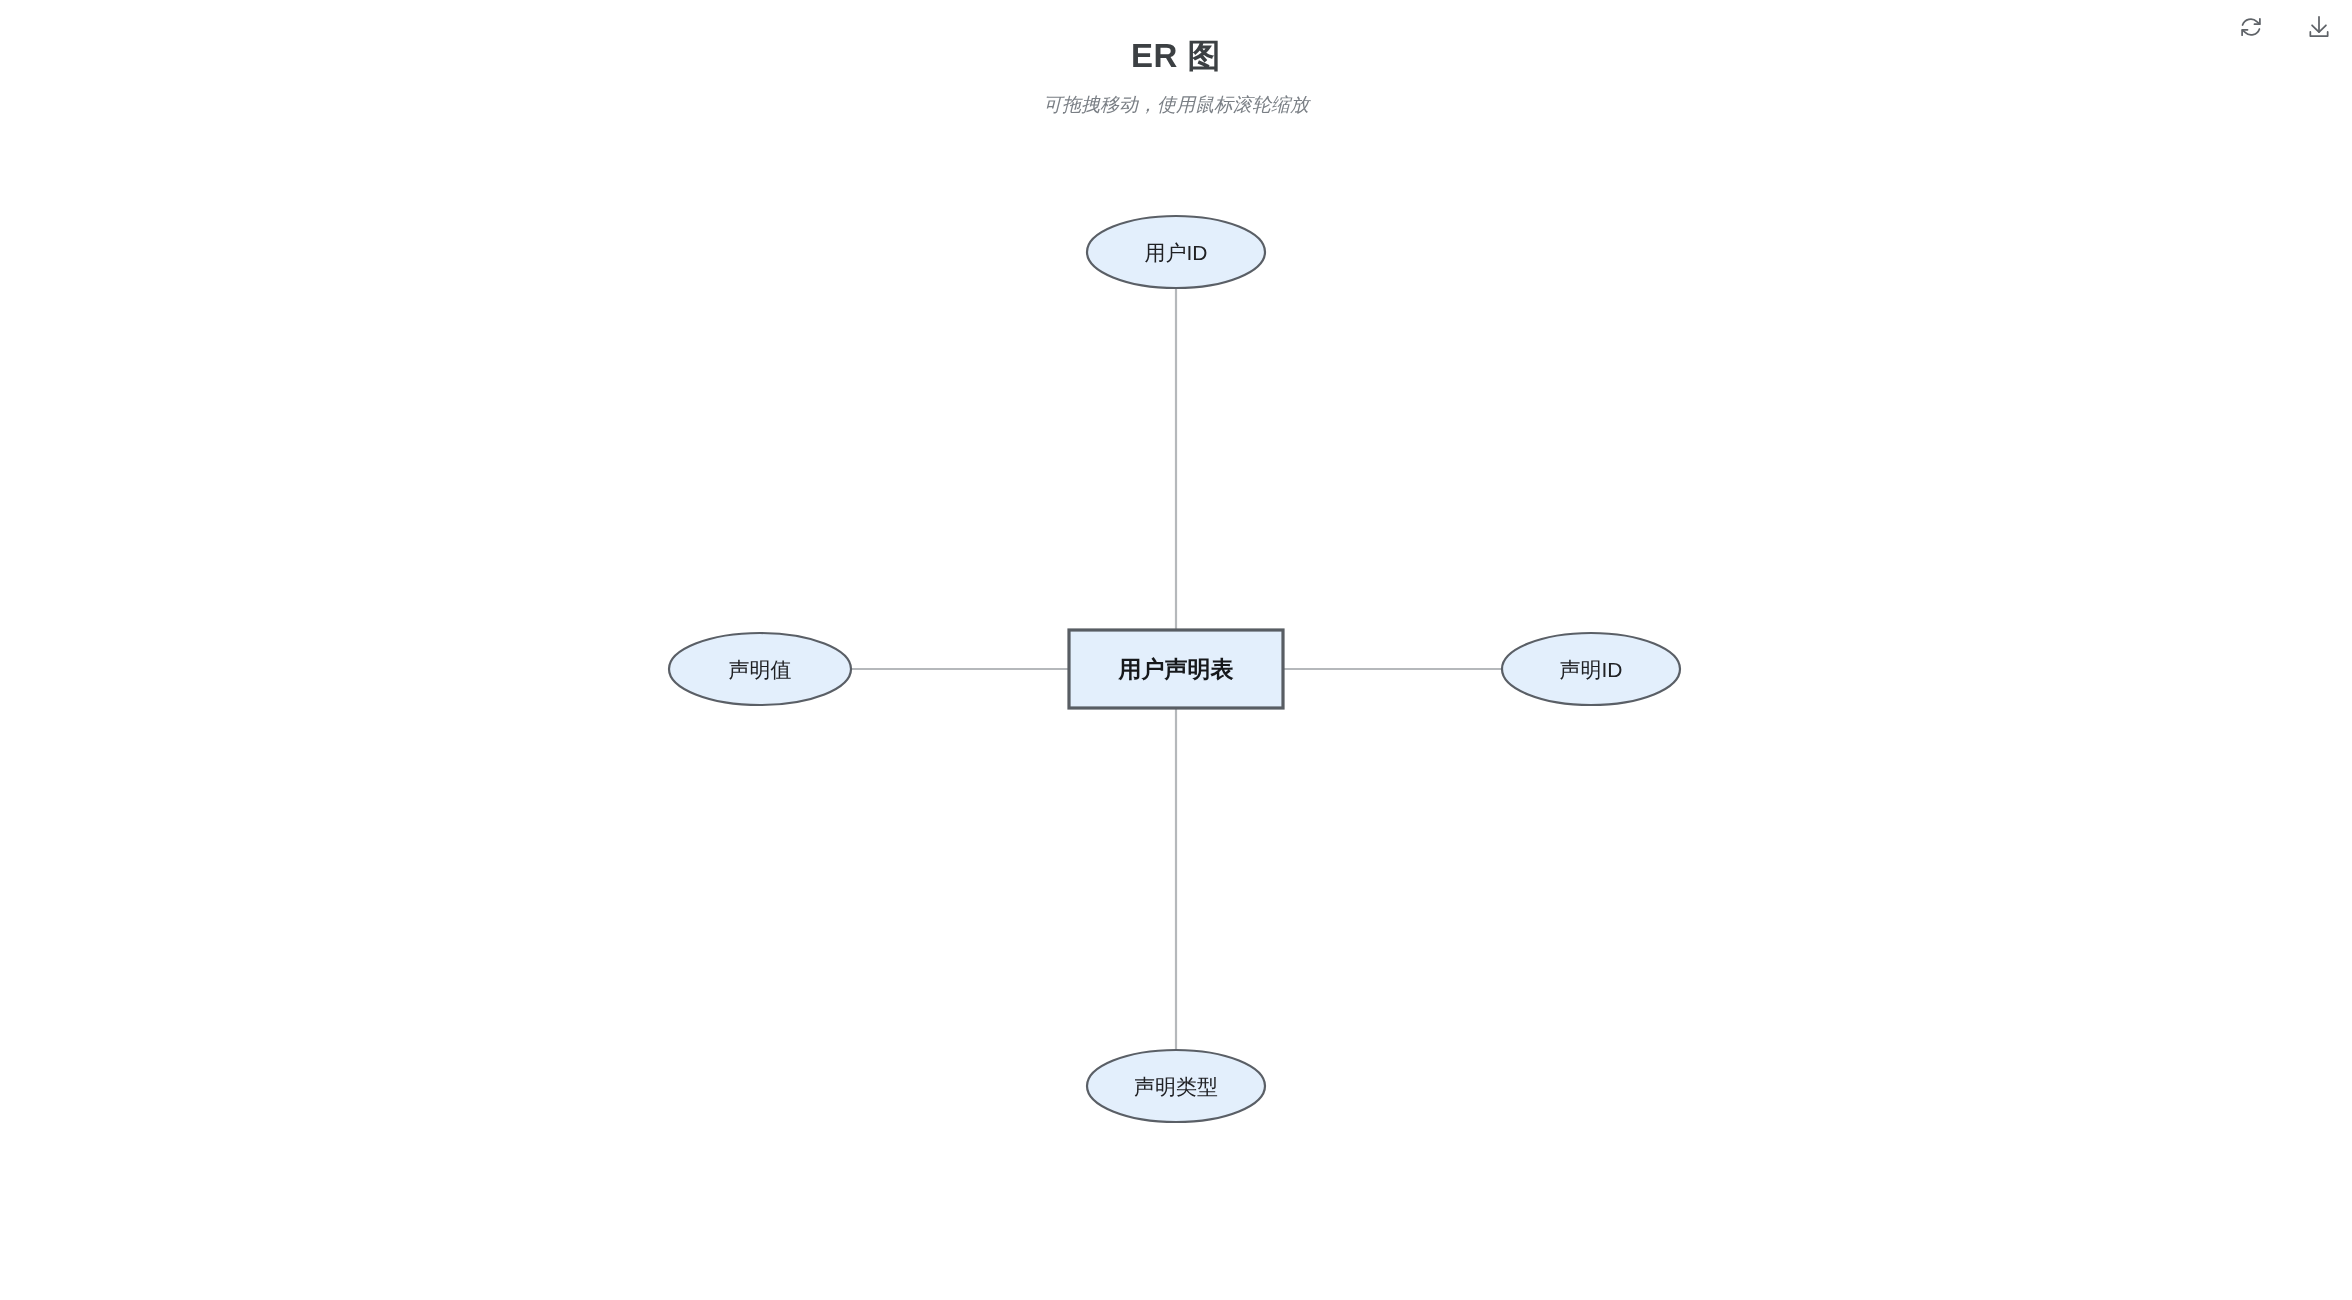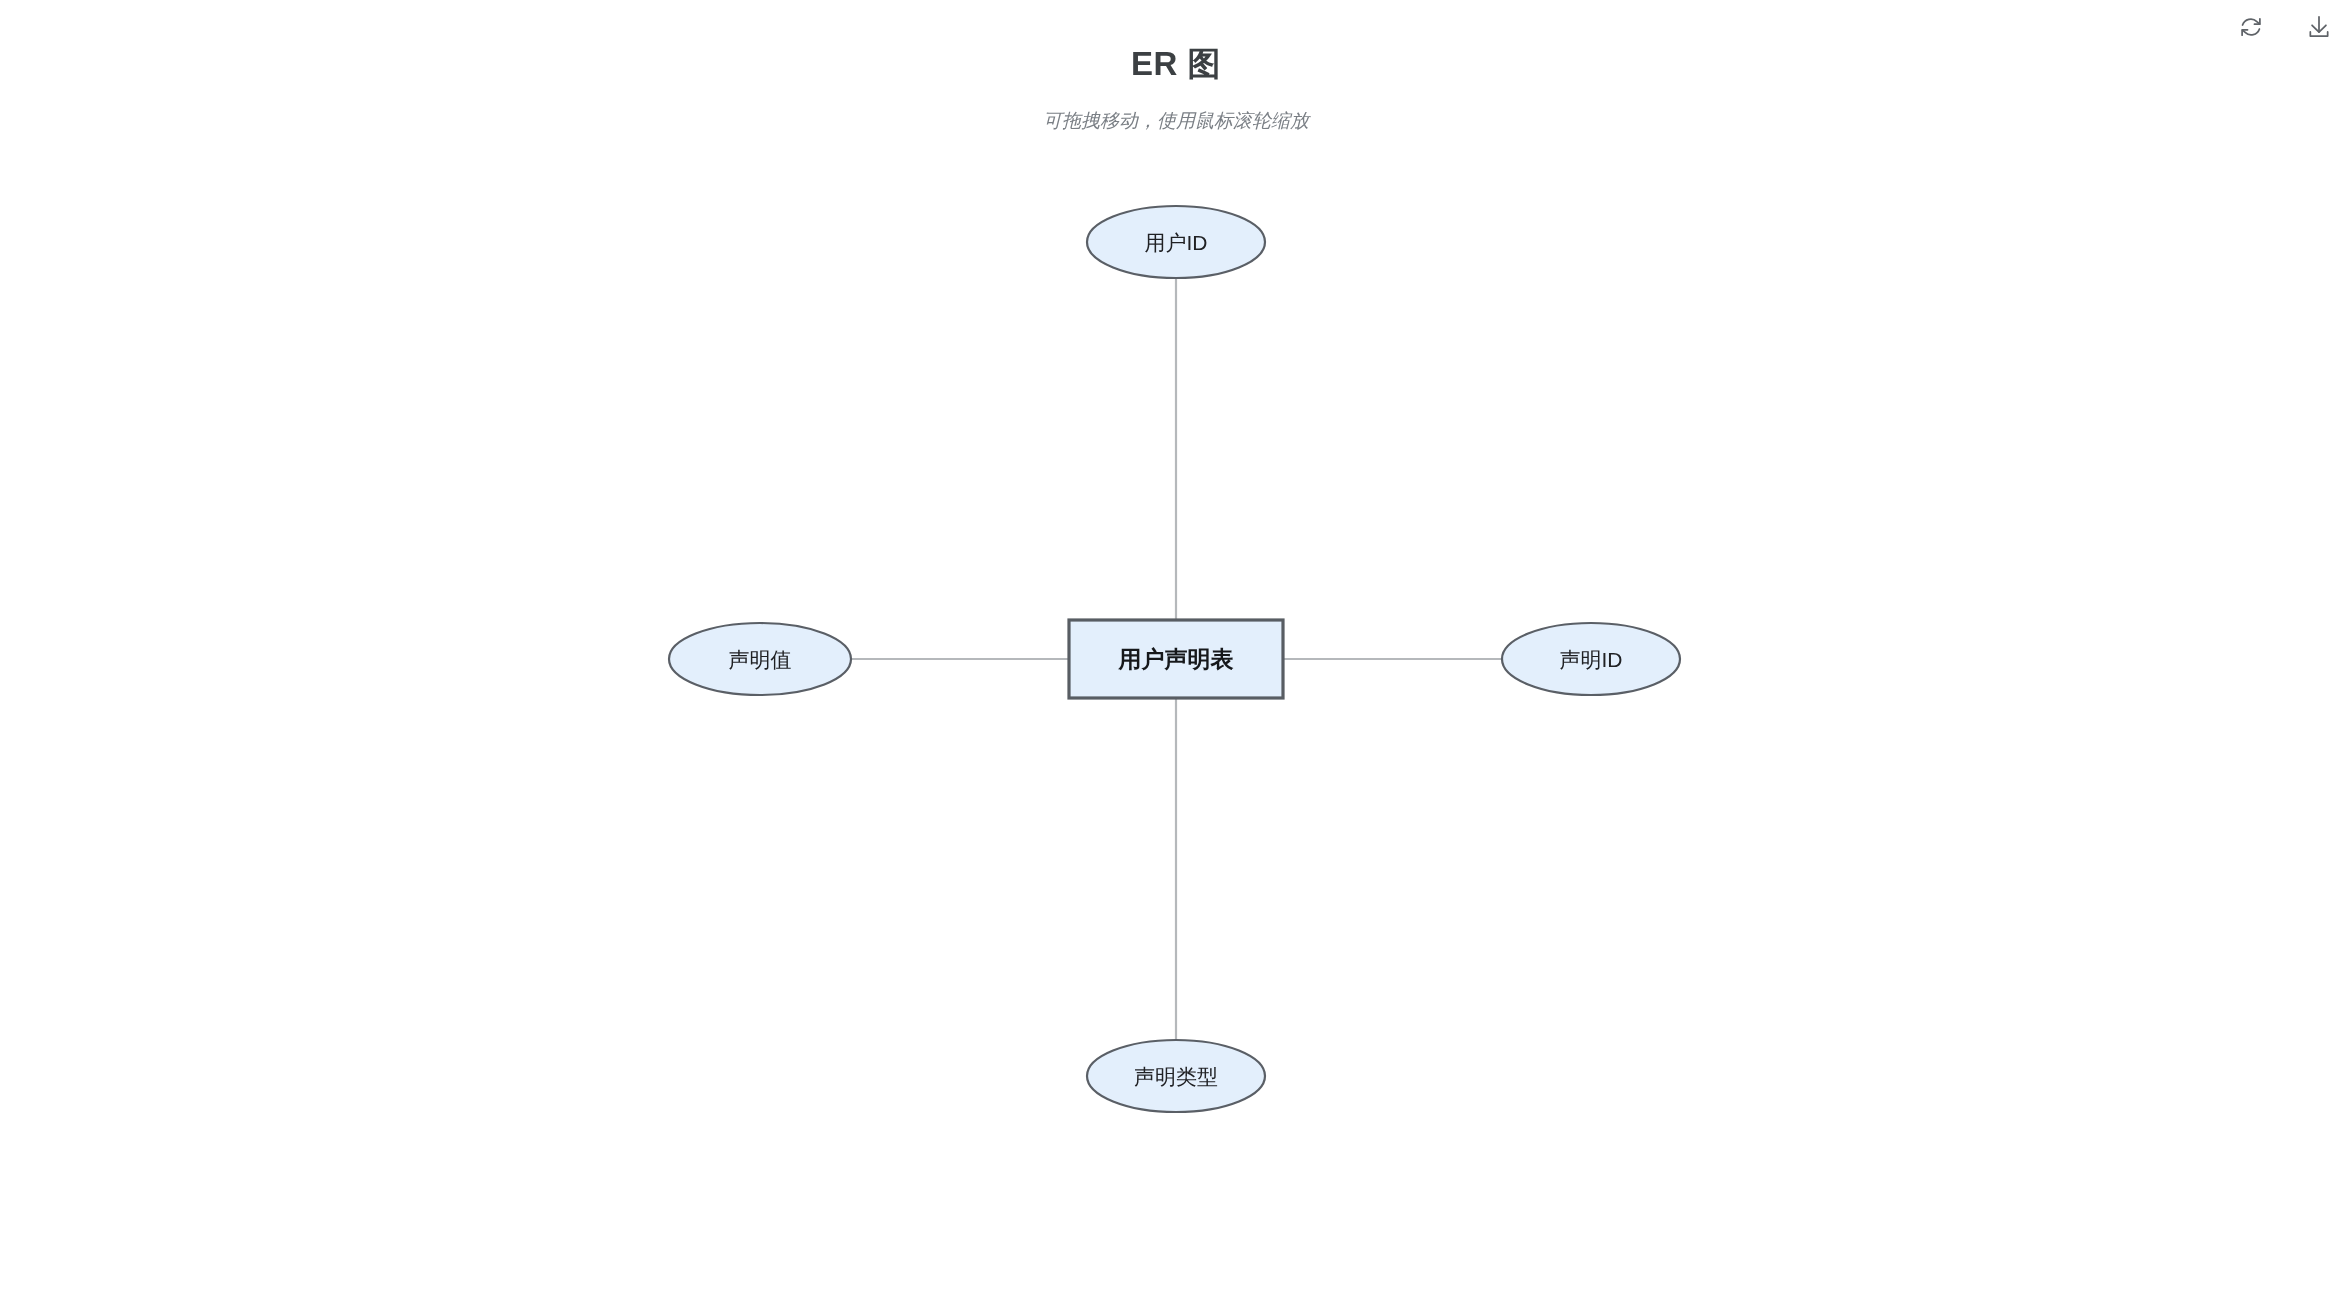--- a/index.html
+++ b/index.html
@@ -44,42 +44,42 @@
   
   .header {
     position: absolute;
     top: 0;
     left: 0;
     width: 2352px;
     text-align: center;
     pointer-events: none;
   }
   .page-title {
-    margin: 8px;
+    margin: 0;
     padding-top: 36px;
     font-size: 33px;
     font-weight: bold;
     color: #3c4043;
     letter-spacing: 0.5px;
     line-height: 1.2;
   }
   .page-subtitle {
     margin: 0;
     padding-top: 18px;
     font-size: 19px;
     font-weight: normal;
     color: #7a7f85;
     line-height: 1.2;
     font-style: italic;
   }
 
   
   .canvas {
     position: absolute;
-    top: 8px;
+    top: 18px;
     left: 0;
     width: 2352px;
     height: 1116px;
     cursor: grab;
   }
   .canvas svg {
     display: block;
     width: 2352px;
     height: 1300px;
   }

